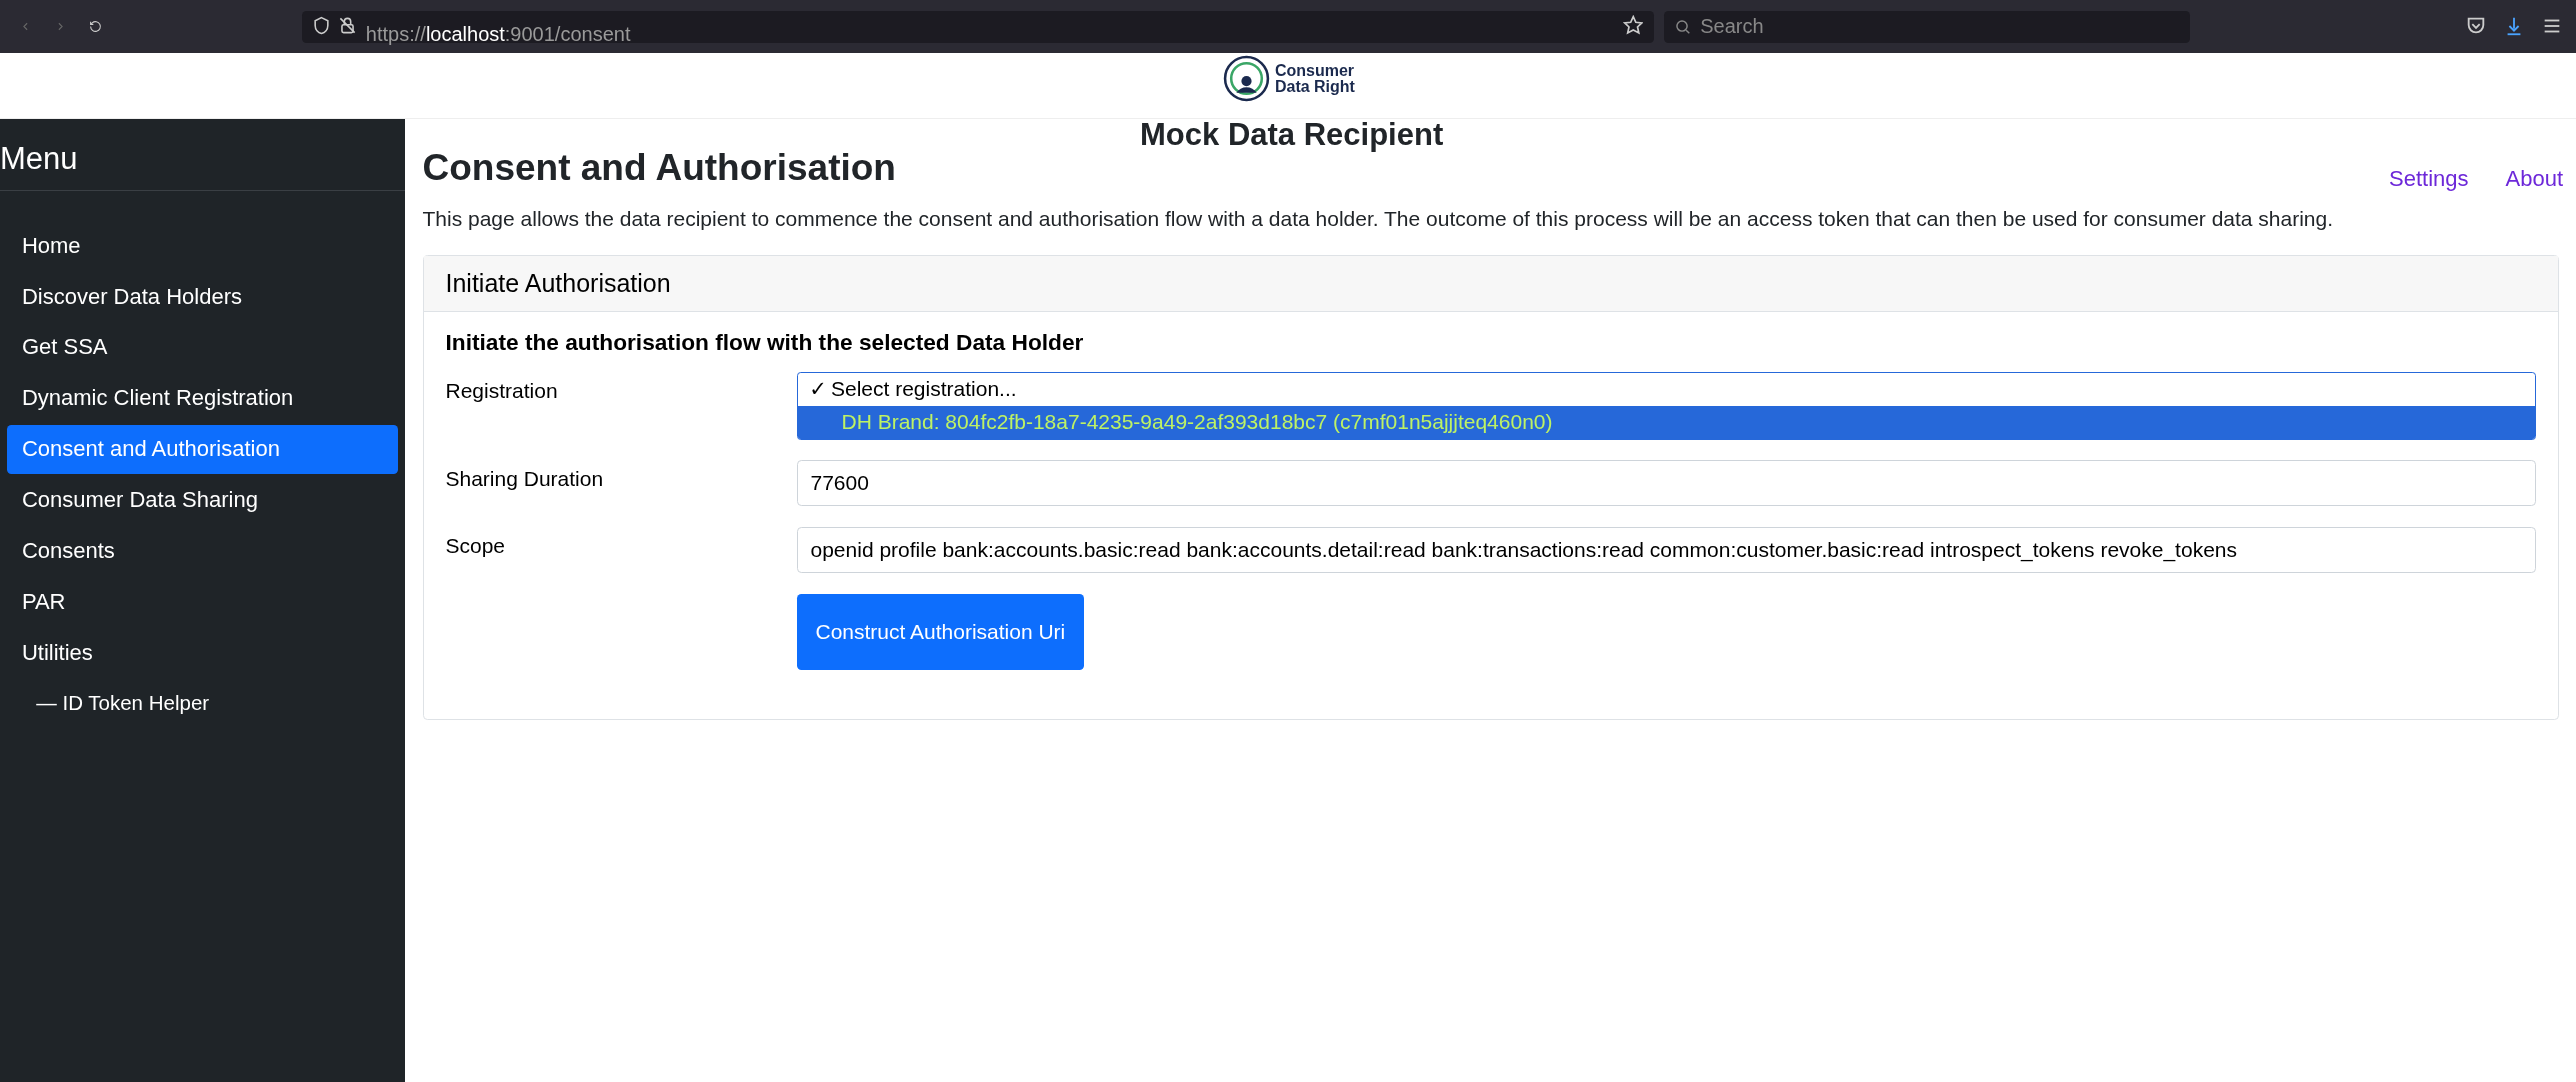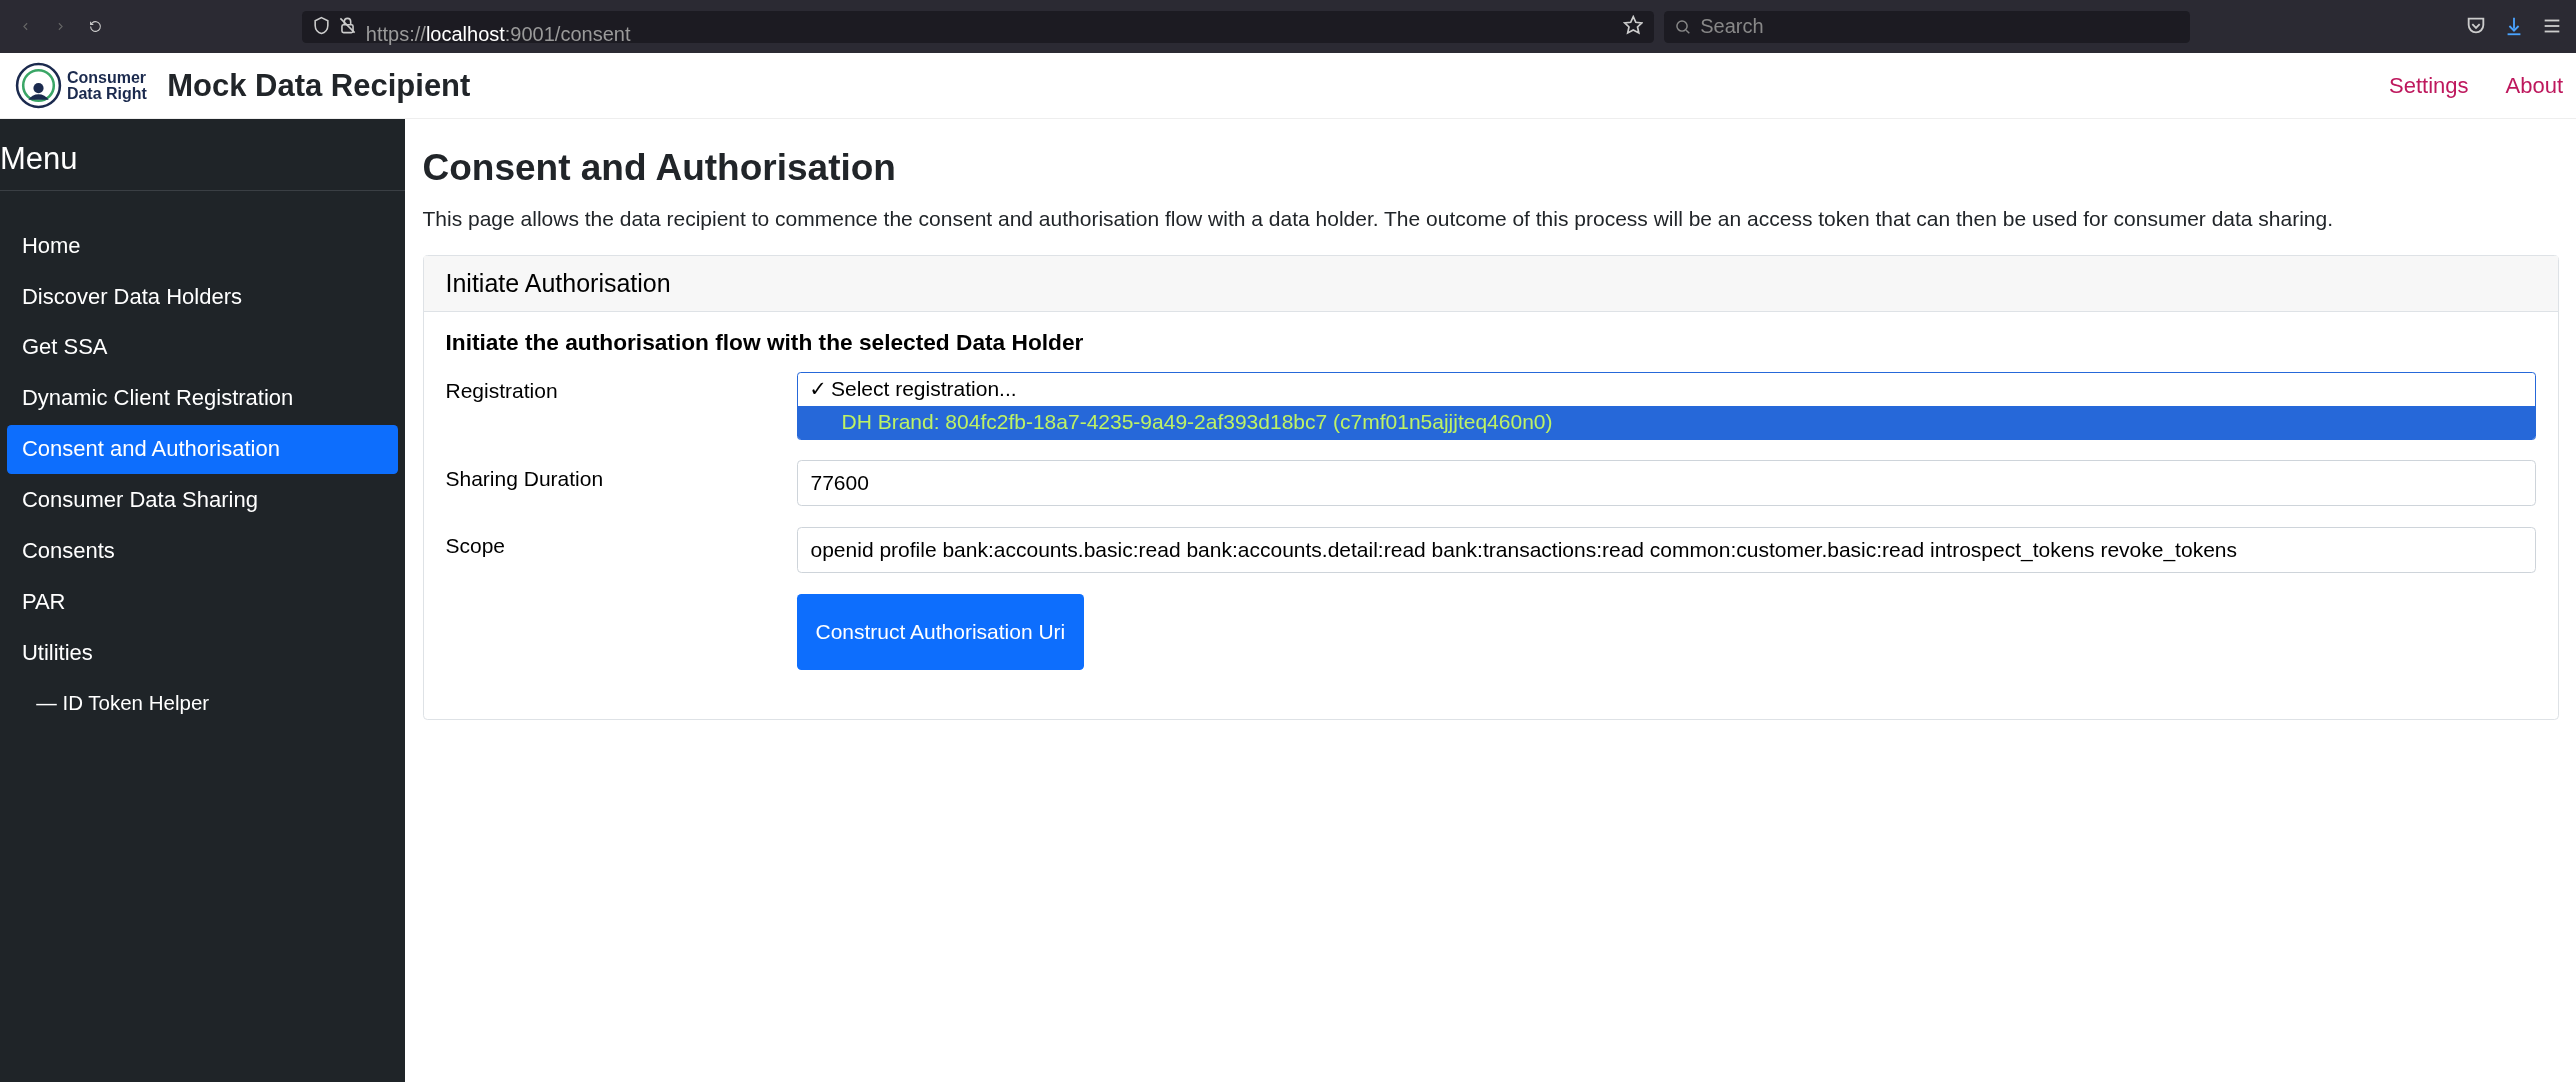--- a/index.html
+++ b/index.html
@@ -57,27 +57,28 @@
   .right-icons .dl { color:#4aa3ff; }
   
   
   .app-header {
     height: 66px;
     background:#fff;
     border-bottom:0.7px solid #eee;
     display:flex; align-items:center;
     padding: 0 13px;
     gap: 13px;
+    flex-direction: column;
   }
   .logo-wrap { display:flex; align-items:center; gap:2.9px; }
   .logo-svg { width:51px; height:51px; }
   .logo-text { font-size:16px; font-weight:700; color:#1b2a4e; line-height:1; }
   .app-title { font-size:31px; font-weight:700; color:#212529; margin-left:7.3px; }
   .header-links { margin-left:auto; display:flex; gap:37px; font-size:22px; }
-  .header-links a { color:#be185d; text-decoration:none; }
+  .header-links a { color:#6d28d9; text-decoration:none; }
   
   
   .body-wrap { display:flex; height: calc(100% - 118px); }
   .sidebar {
     width: 405px;
     background:#1f2428;
     color:#fff;
     padding: 22px 0 0 0;
   }
   .menu-heading {

